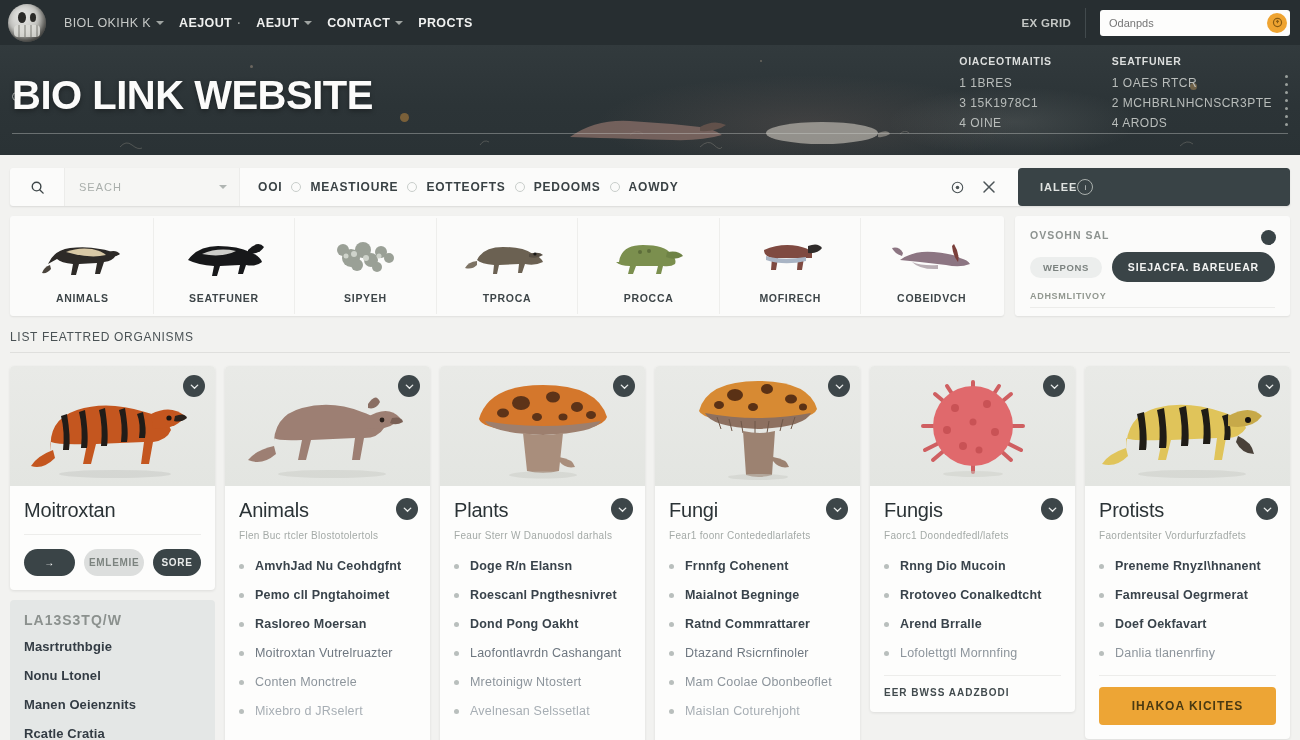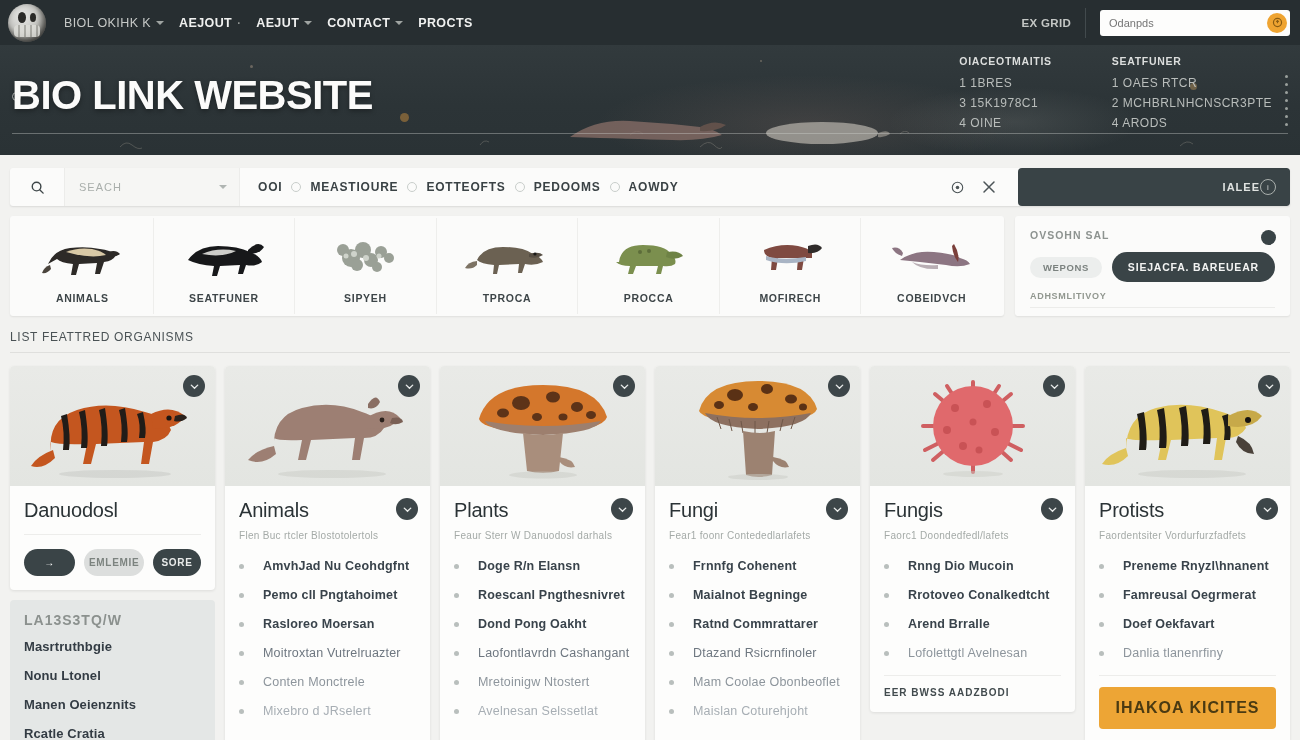--- a/index.html
+++ b/index.html
@@ -256,21 +256,21 @@
     color: #4d5558;
     cursor: pointer;
   }
   .tb-dark {
     width: 272px;
     height: 100%;
     background: #394346;
     border-radius: 4px 3px 3px 4px;
     display: flex;
     align-items: center;
-    justify-content: flex-end;
+    justify-content: flex-start;
     padding: 0 14px 0 22px;
     flex: 0 0 auto;
   }
   .tb-dark .lbl {
     font-size: 11px;
     font-weight: 700;
     letter-spacing: 1px;
     color: #dfe2e0;
     filter: blur(.4px);
   }
@@ -440,21 +440,21 @@
     color: #a4aaa7;
     letter-spacing: .3px;
     filter: blur(.5px);
     white-space: nowrap;
     overflow: hidden;
   }
   .bullets { margin-top: 18px; list-style: none; }
   .bullets li {
     display: flex;
     align-items: center;
-    gap: 19px;
+    gap: 11px;
     font-size: 12.5px;
     font-weight: 700;
     color: #39434b;
     letter-spacing: .2px;
     filter: blur(.4px);
     margin-bottom: 15px;
     white-space: nowrap;
     overflow: hidden;
   }
   .bullets li .bd {
@@ -470,21 +470,21 @@
     font-weight: 700;
     letter-spacing: 1px;
     color: #424b4e;
     filter: blur(.45px);
   }
   .btn-orange {
     background: #eda535;
     border-radius: 4px;
     padding: 12px 10px;
     text-align: center;
-    font-size: 16px;
+    font-size: 12px;
     font-weight: 700;
     letter-spacing: 1px;
     color: #4a3a12;
     filter: blur(.4px);
     cursor: pointer;
   }
 
   
   .feat-actions { display: flex; gap: 9px; margin-top: 14px; }
   .fa {
@@ -808,21 +808,21 @@
             <path d="M120 38 q4 18 2 26 l-6 0 q2-14 -2-24z"></path>
           </g>
           <path d="M128 40 q20-10 34 2 -8 14 -32 12z" fill="#c4561f"></path>
           <path d="M152 42 q10-4 12 2 -6 5 -13 3z" fill="#2a211c"></path>
           <circle cx="146" cy="44" r="2.6" fill="#1a1512"></circle>
           <path d="M30 76 q-16 6 -22 16 12 4 24-8z" fill="#c4561f"></path>
           <ellipse cx="92" cy="100" rx="56" ry="4" fill="#c9cbc6" opacity=".55"></ellipse>
         </svg>
       </div>
       <div class="card-body">
-        <div class="card-title">Danuodosl</div>
+        <div class="card-title">Moitroxtan</div>
         <div class="feat-rule"></div>
         <div class="feat-actions">
           <span class="fa arrow">→</span>
           <span class="fa ghost">EMLEMIE</span>
           <span class="fa solid">SORE</span>
         </div>
       </div>
     </div>
 
     <div class="mini-card">
@@ -1076,21 +1076,21 @@
           <li>
               <i class="bd"></i>
               <span>Rrotoveo Conalkedtcht</span>
             </li>
           <li>
               <i class="bd"></i>
               <span>Arend Brralle</span>
             </li>
           <li class="f2">
               <i class="bd"></i>
-              <span>Lofolettgtl Avelnesan</span>
+              <span>Lofolettgtl Mornnfing</span>
             </li>
         </ul>
         <div class="card-divider"></div>
         <div class="card-foot">EER BWSS AADZBODI</div>
       </div>
     </div>
   </div>
 
   <div class="col">
     <div class="card">

